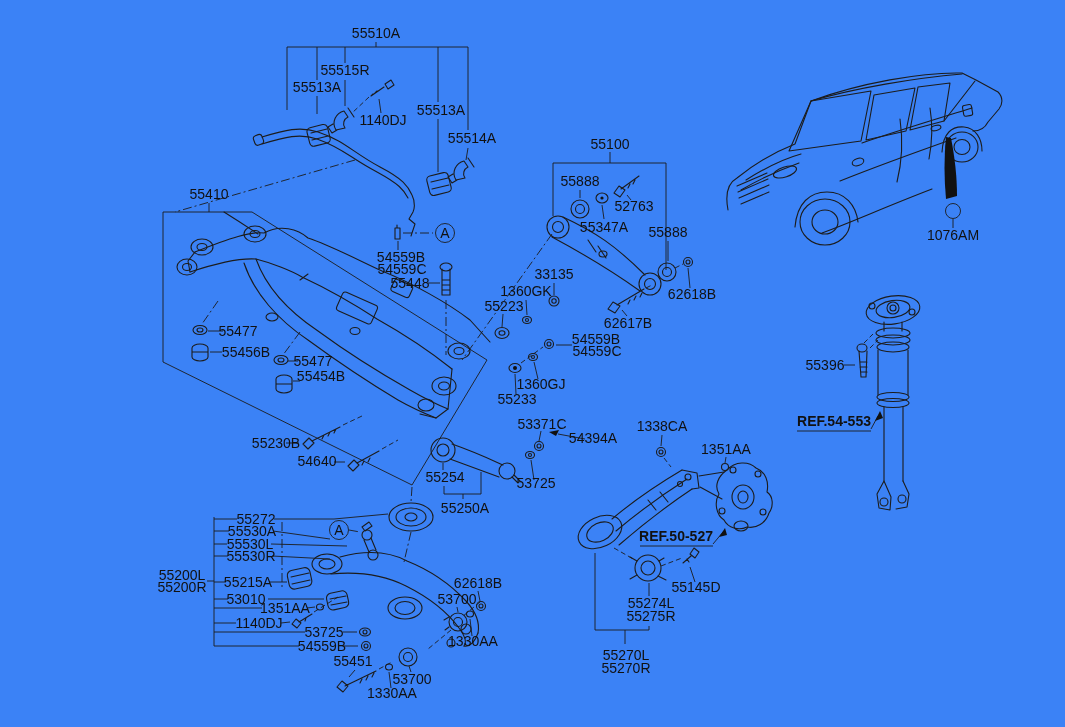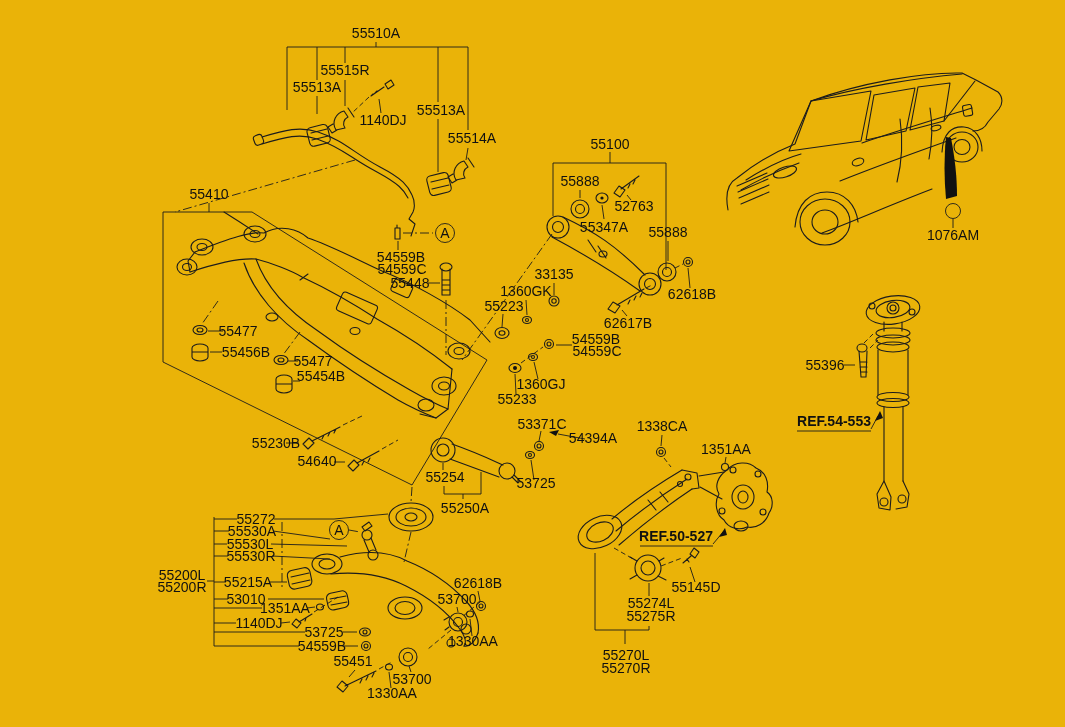--- a/index.html
+++ b/index.html
@@ -1,16 +1,16 @@
 <!DOCTYPE html>
 <html><head>
 <meta charset="utf-8">
 <style>
   html,body{margin:0;padding:0;background:#ffffff;}
-  .stage{position:relative;width:1065px;height:727px;background:#eab308;overflow:hidden;}
+  .stage{position:relative;width:1065px;height:727px;background:#3b82f6;overflow:hidden;}
   svg{display:block;}
   .ln{fill:none;stroke:#1c1c1c;stroke-width:1.1;stroke-linecap:round;stroke-linejoin:round;}
   .ld{fill:none;stroke:#1c1c1c;stroke-width:0.9;}
   .dash{stroke-dasharray:5 3;}
   .dashdot{stroke-dasharray:9 3 2 3;}
   .lbl{font-family:"Liberation Sans",sans-serif;font-size:14px;fill:#111;text-anchor:middle;}
   .ref{font-weight:bold;}
   .fillb{fill:#111;stroke:none;}
 </style>
 </head>

